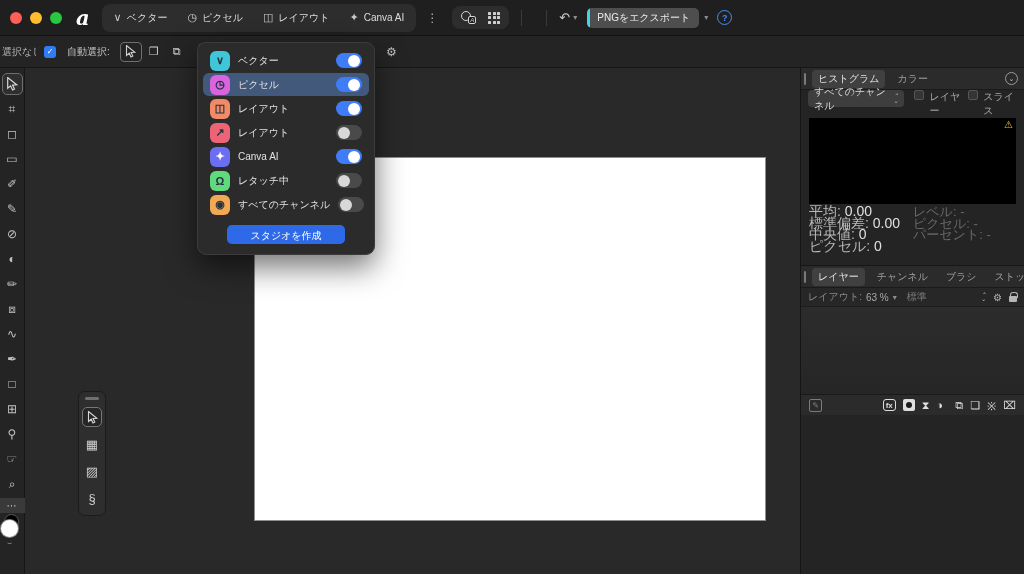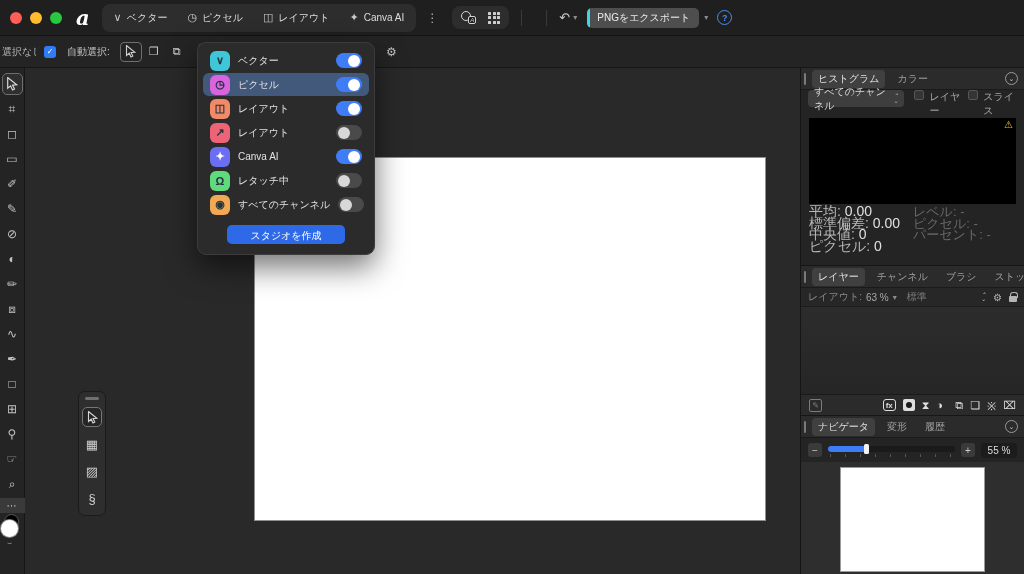--- a/index.html
+++ b/index.html
@@ -419,38 +419,15 @@
         <span>◑</span>
         <span class="lf-group2">
           <span>⧉</span>
           <span>❏</span>
           <span>※</span>
           <span>⌧</span>
         </span>
       </div>
     </div>
 
-    <div class="nav-sect">
-      <div class="sect-head">
-        <span class="drag-accent"></span>
-        <span class="rtab selected">ナビゲータ</span>
-        <span class="rtab">変形</span>
-        <span class="rtab">履歴</span>
-        <span class="collapse">⌄</span>
-      </div>
-      <div class="zoom-row">
-        <span class="zbtn">−</span>
-        <span class="slider">
-          <i class="track"></i>
-          <i class="fill" style="width: 30%;"></i>
-          <i class="knob" style="left: calc(30% - 2px);"></i>
-          <i class="ticks"></i>
-        </span>
-        <span class="zbtn">+</span>
-        <span class="zoom-val">55 %</span>
-      </div>
-      <div class="nav-preview">
-        <div class="nav-thumb"></div>
-      </div>
-    </div>
 
   </div>
 </div>
 
 </body></html>

